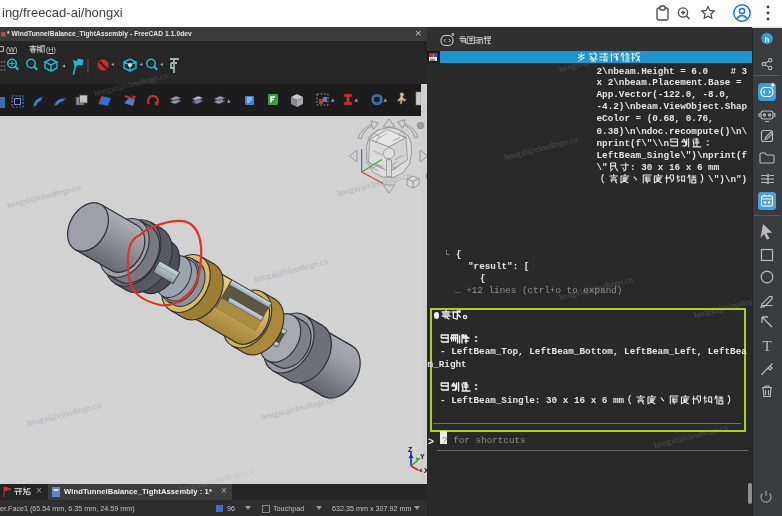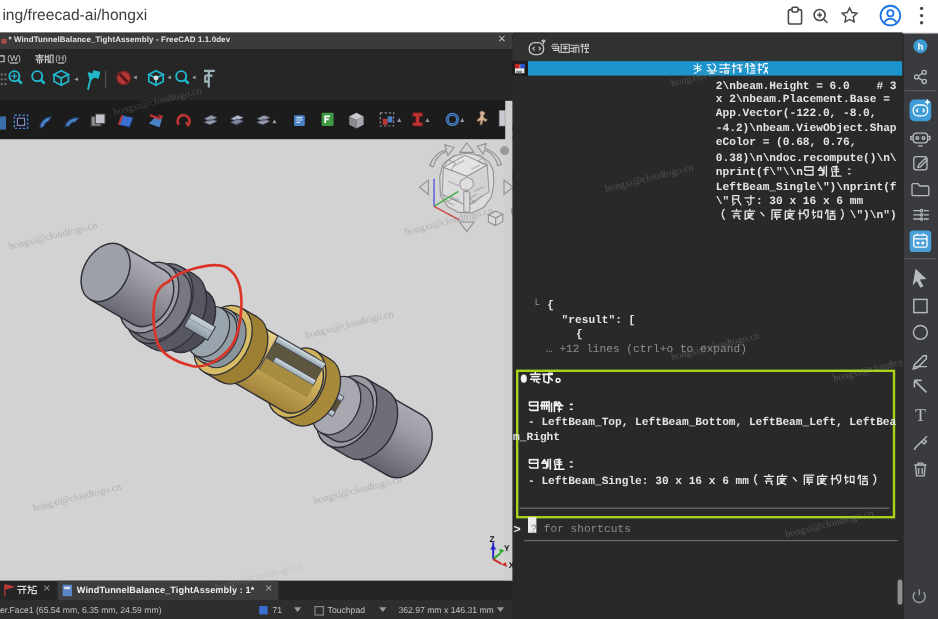--- a/index.html
+++ b/index.html
@@ -331,26 +331,26 @@
 <div style="position:absolute;left:48px;top:484px;width:184px;height:16px;background:#3d3d3d"></div>
 <svg class="ab" style="left:52px;top:487px" width="9" height="10">
     <rect x="0" y="0" width="8" height="10" fill="#5a86c8"></rect>
     <rect x="1.5" y="2" width="5" height="2" fill="#dde"></rect>
   </svg>
 <div style="position:absolute;left:64px;top:487px;font-size:7.6px;font-weight:700;color:#f0f0f0;letter-spacing:.1px">WindTunnelBalance_TightAssembly : 1*</div>
 <div style="position:absolute;left:221px;top:484.5px;font-size:10px;color:#aaa">×</div>
 <div style="position:absolute;left:0;top:500px;width:427px;height:16px;background:#2e2e2e"></div>
 <div style="position:absolute;left:0px;top:504px;font-size:7.2px;color:#c2c2c2">er.Face1 (65.54 mm, 6.35 mm, 24.59 mm)</div>
 <div style="position:absolute;left:216px;top:504.5px;width:7px;height:7px;background:#3a6fd0"></div>
-<div style="position:absolute;left:227px;top:504px;font-size:7.2px;color:#c2c2c2">71</div>
+<div style="position:absolute;left:227px;top:504px;font-size:7.2px;color:#c2c2c2">96</div>
 <div style="position:absolute;left:245px;top:506px;width:0;height:0;border-left:3px solid transparent;border-right:3px solid transparent;border-top:4px solid #999"></div>
 <div style="position:absolute;left:262px;top:504.5px;width:6px;height:6px;border:1px solid #888"></div>
 <div style="position:absolute;left:273px;top:504px;font-size:7.2px;color:#c2c2c2">Touchpad</div>
 <div style="position:absolute;left:316px;top:506px;width:0;height:0;border-left:3px solid transparent;border-right:3px solid transparent;border-top:4px solid #999"></div>
-<div style="position:absolute;left:332px;top:504px;font-size:7.2px;color:#c2c2c2">362.97 mm x 146.31 mm</div>
+<div style="position:absolute;left:332px;top:504px;font-size:7.2px;color:#c2c2c2">632.35 mm x 307.92 mm</div>
 <div style="position:absolute;left:414px;top:506px;width:0;height:0;border-left:3px solid transparent;border-right:3px solid transparent;border-top:4px solid #999"></div>
 <div style="position:absolute;left:427px;top:27px;width:325px;height:489px;background:#292929;overflow:hidden"></div>
 <div style="position:absolute;left:427px;top:28px;width:325px;height:23px;background:#313131"></div>
 <svg class="ab" style="left:440px;top:33px" width="15" height="14" viewBox="0 0 15 14" fill="none" stroke="#c9c9c9" stroke-width="1.1">
 <rect x="1" y="2.5" width="12" height="10" rx="4.5"></rect>
     <path d="M5.5 6l-1.5 1.5 1.5 1.5M9 6l1.5 1.5-1.5 1.5M12.5 1.5l.5 1.5.5-1.5.7-.4-.7-.5-.5-1.3-.5 1.3-.8.5z" stroke-width=".9"></path>
 </svg>
 <div style="position:absolute;left:459px;top:35.5px;display:flex">
     <svg width="32.0" height="10" viewBox="0 0 32.0 10" style="flex:none" fill="none" stroke="#c6c6c6" stroke-width="1.15" stroke-linecap="round">
       <path transform="translate(-0.25 0) scale(0.850)" d="M2 1h5M1 3h7M8 3v5M2 5h5M3 7h4M8 8l1 1"></path>

